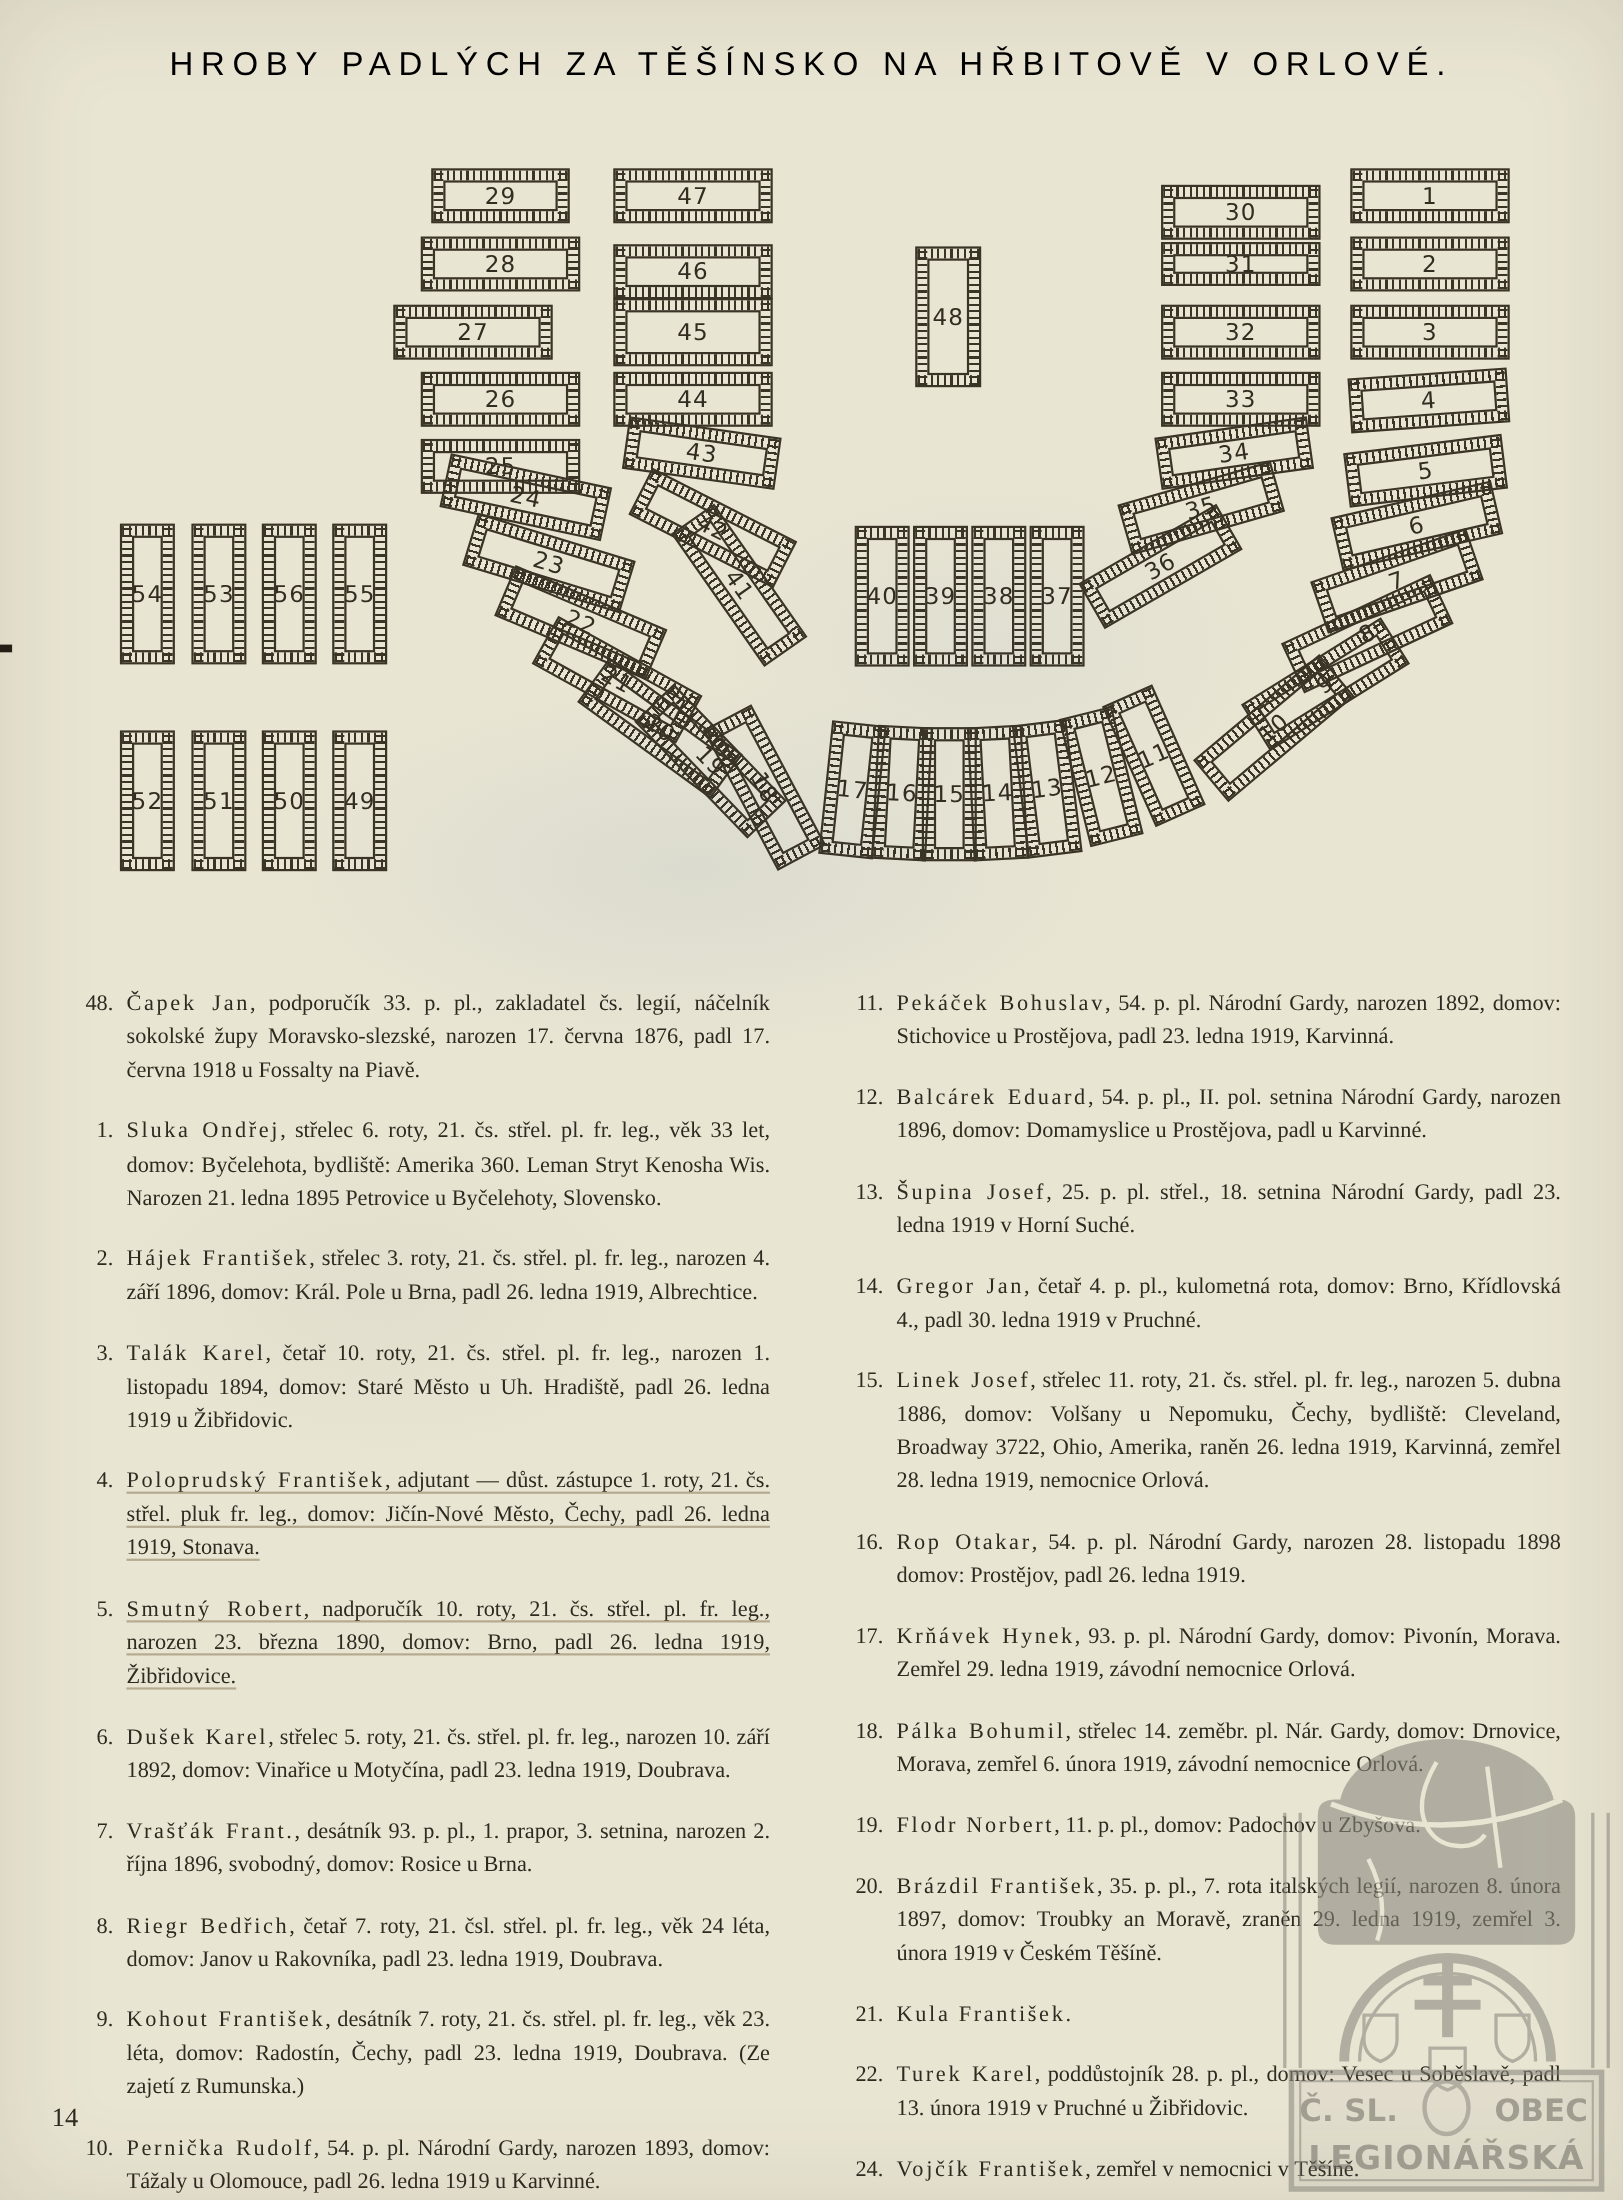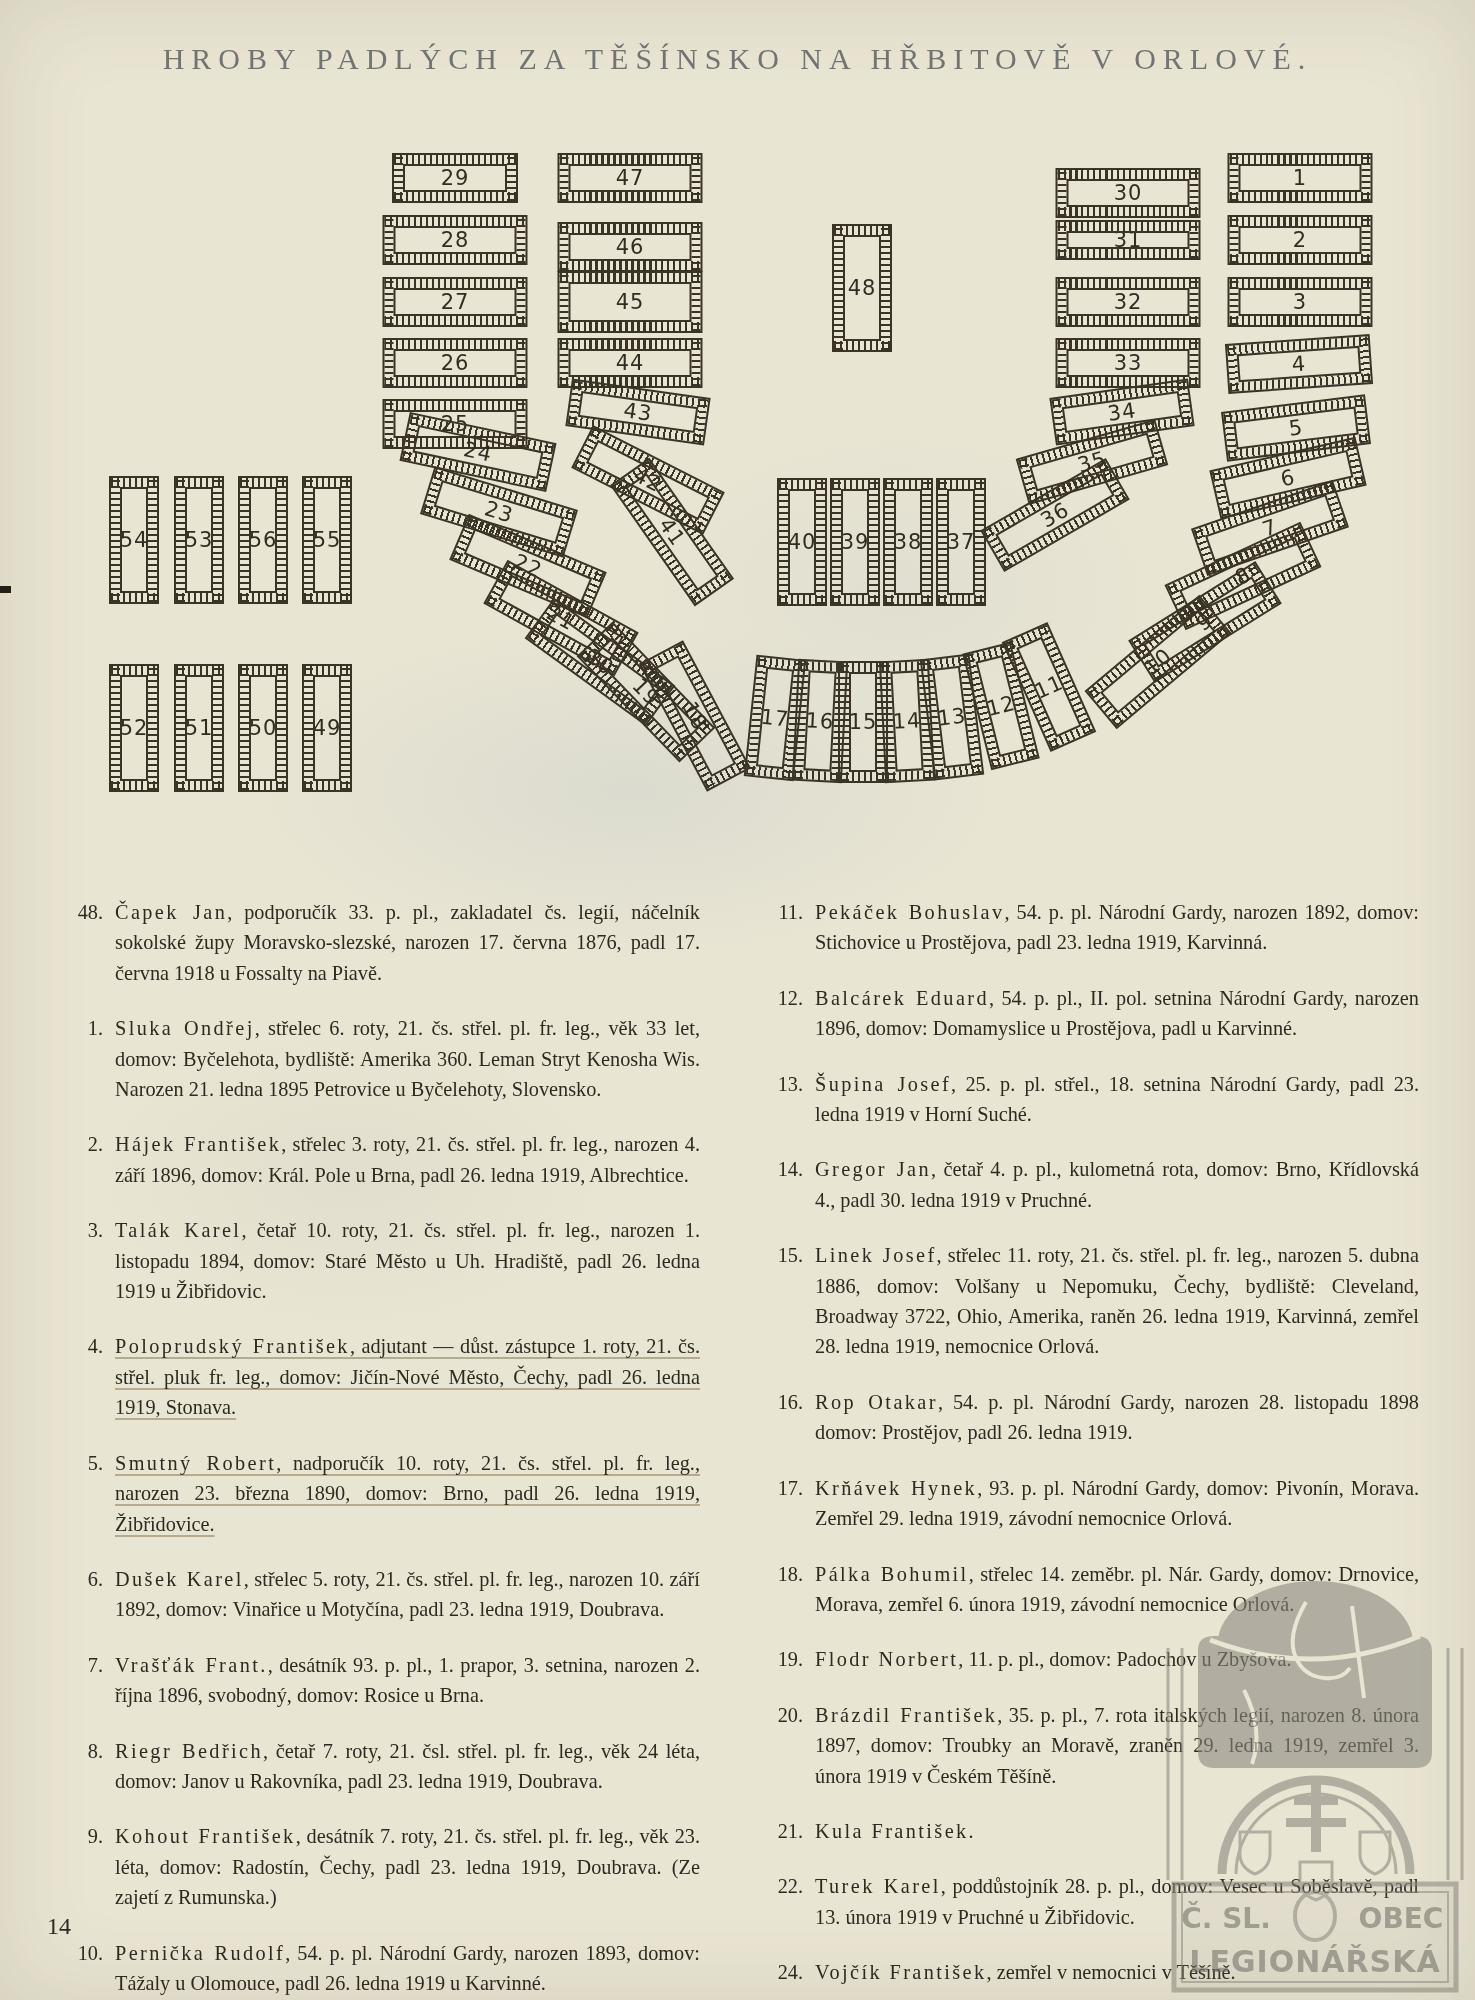--- a/index.html
+++ b/index.html
@@ -12,22 +12,22 @@
   .stain{position:absolute;pointer-events:none;}
   #stain1{left:250px;top:620px;width:760px;height:340px;
     background:radial-gradient(ellipse at center, rgba(160,178,190,.20), rgba(160,178,190,0) 70%);}
   #stain2{left:640px;top:430px;width:520px;height:320px;
     background:radial-gradient(ellipse at center, rgba(160,178,190,.13), rgba(160,178,190,0) 70%);}
   #stain3{left:90px;top:1030px;width:520px;height:300px;
     background:radial-gradient(ellipse at center, rgba(150,160,150,.10), rgba(150,160,150,0) 70%);}
   #edge-mark{position:absolute;left:0;top:586px;width:11px;height:7px;background:#241f16;}
   #title{
     position:absolute;left:0;top:42px;width:100%;text-align:center;
-    font-family:Liberation Serif, serif;font-size:30px;letter-spacing:7px;
-    color:#737373;white-space:nowrap;
+    font-family:Liberation Sans, sans-serif;font-size:30px;letter-spacing:7px;
+    color:#000000;white-space:nowrap;
   }
   
   #diagram{position:absolute;left:0;top:0;width:1475px;height:830px;}
   .grave{
     position:absolute;border:2px solid #3a3426;box-sizing:border-box;
     background-image:
       repeating-linear-gradient(90deg,#3a3426 0 2px,rgba(0,0,0,0) 2px 6px),
       repeating-linear-gradient(90deg,#3a3426 0 2px,rgba(0,0,0,0) 2px 6px),
       repeating-linear-gradient(0deg,#3a3426 0 2px,rgba(0,0,0,0) 2px 6px),
       repeating-linear-gradient(0deg,#3a3426 0 2px,rgba(0,0,0,0) 2px 6px);
@@ -67,21 +67,21 @@
 
   <div id="title">HROBY PADLÝCH ZA TĚŠÍNSKO NA HŘBITOVĚ V ORLOVÉ.</div>
 
   <div id="diagram">
       <div class="grave" style="left: 455px; top: 178px; width: 126px; height: 50px; transform: translate(-50%, -50%) rotate(0deg);">
         <span class="gnum">29</span>
       </div>
       <div class="grave" style="left: 455px; top: 240px; width: 145px; height: 50px; transform: translate(-50%, -50%) rotate(0deg);">
         <span class="gnum">28</span>
       </div>
-      <div class="grave" style="left: 455px; top: 302px; width: 145px; height: 50px; transform: translate(-50%, -50%) rotate(0deg);">
+      <div class="grave" style="left: 430px; top: 302px; width: 145px; height: 50px; transform: translate(-50%, -50%) rotate(0deg);">
         <span class="gnum">27</span>
       </div>
       <div class="grave" style="left: 455px; top: 363px; width: 145px; height: 50px; transform: translate(-50%, -50%) rotate(0deg);">
         <span class="gnum">26</span>
       </div>
       <div class="grave" style="left: 455px; top: 424px; width: 145px; height: 50px; transform: translate(-50%, -50%) rotate(0deg);">
         <span class="gnum">25</span>
       </div>
       <div class="grave" style="left: 630px; top: 178px; width: 145px; height: 50px; transform: translate(-50%, -50%) rotate(0deg);">
         <span class="gnum">47</span>

